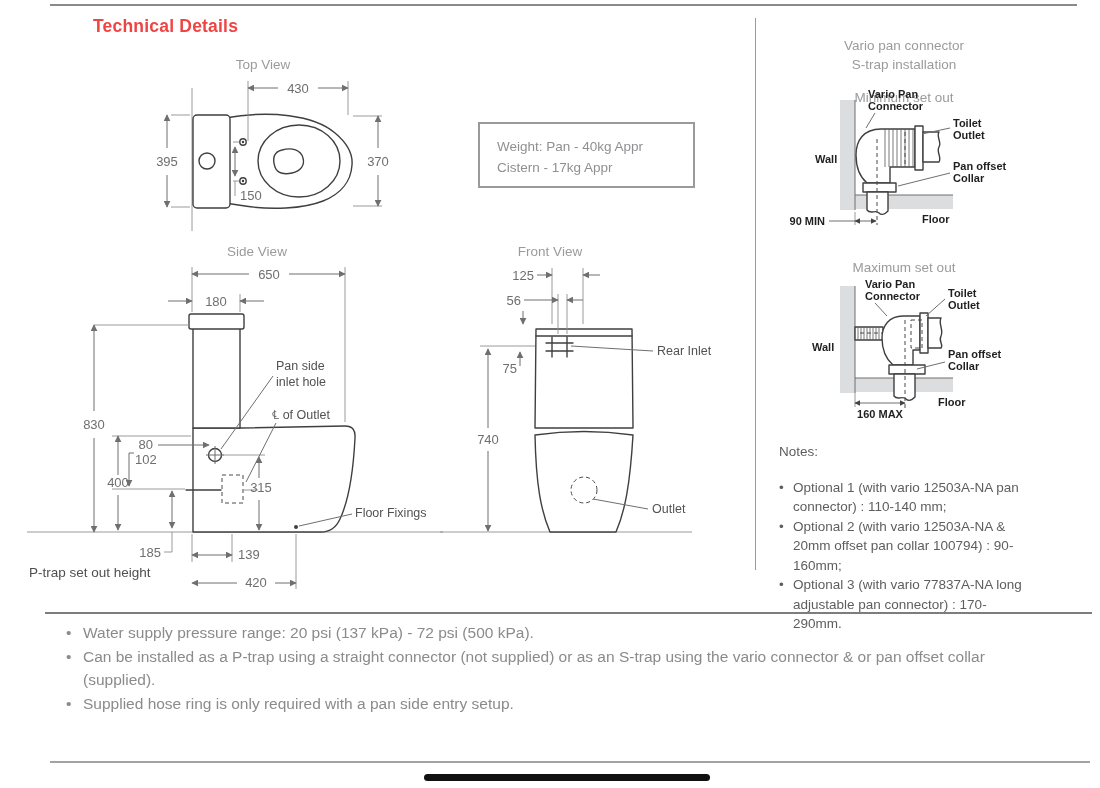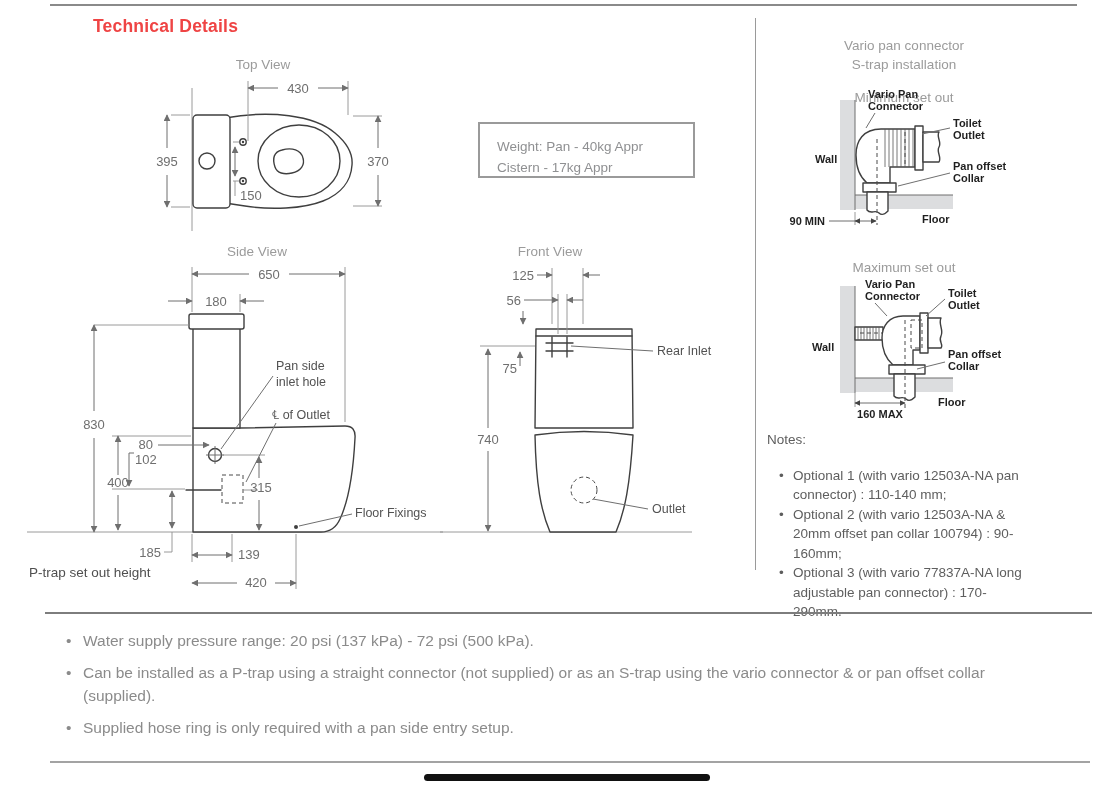--- a/index.html
+++ b/index.html
@@ -3,35 +3,35 @@
 <meta charset="utf-8">
 <style>
   html,body{margin:0;padding:0;background:#fff;}
   #stage{position:relative;width:1100px;height:788px;background:#fff;overflow:hidden;
          font-family:"Liberation Sans",sans-serif;}
   .abs{position:absolute;}
   .hline{position:absolute;background:#8a8a8a;height:2px;}
   .vline{position:absolute;background:#9a9a9a;width:1px;}
   #page-title{left:93px;top:16px;font-size:17.5px;font-weight:bold;color:#ef4444;letter-spacing:.2px;}
   
-  #weight-box{left:478px;top:122px;width:217px;height:56px;border:2px solid #9a9a9a;box-sizing:border-box;}
+  #weight-box{left:478px;top:122px;width:217px;height:66px;border:2px solid #9a9a9a;box-sizing:border-box;}
   #weight-box .wtxt{margin:12px 0 0 17px;font-size:13.5px;line-height:21px;color:#8f9092;}
   
   .rc-head{left:756px;width:296px;text-align:center;font-size:13.5px;color:#9b9b9b;line-height:19px;}
   
   #notes{left:763px;top:426px;width:278px;color:#5e5e5e;font-size:13.5px;line-height:19.5px;}
-  #notes p{margin:4px;}
+  #notes p{margin:16px;}
   #notes ul{list-style:none;margin:16px;padding:0;}
   #notes li{position:relative;padding-left:14px;}
   #notes li::before{content:"\2022";position:absolute;left:0;top:0;}
   
   #install{left:64px;top:621px;width:985px;}
   #install h2{margin:0 0 5px 0;font-size:15.5px;color:#4b4b4b;}
   #install ul{list-style:none;margin:0;padding:0;font-size:15.5px;color:#8b8b8b;line-height:23.5px;}
-  #install li{position:relative;padding-left:19px;margin-top:8px;}
+  #install li{position:relative;padding-left:19px;}
   #install li::before{content:"\2022";position:absolute;left:2px;top:0;}
   #home-bar{left:424px;top:774px;width:286px;height:7px;border-radius:4px;background:#111;}
   
   svg text{font-family:"Liberation Sans",sans-serif;}
   .vt{font-size:13.5px;fill:#9b9b9b;}
   .dt{font-size:13px;fill:#6f6f6f;}
   .lt{font-size:12.5px;fill:#525252;}
   .lt2{font-size:13.5px;fill:#4f4f4f;}
   .bt{font-size:11px;font-weight:bold;fill:#1f1f1f;}
   .ol{stroke:#3f3f3f;stroke-width:1.4;fill:none;stroke-linecap:round;stroke-linejoin:round;}

